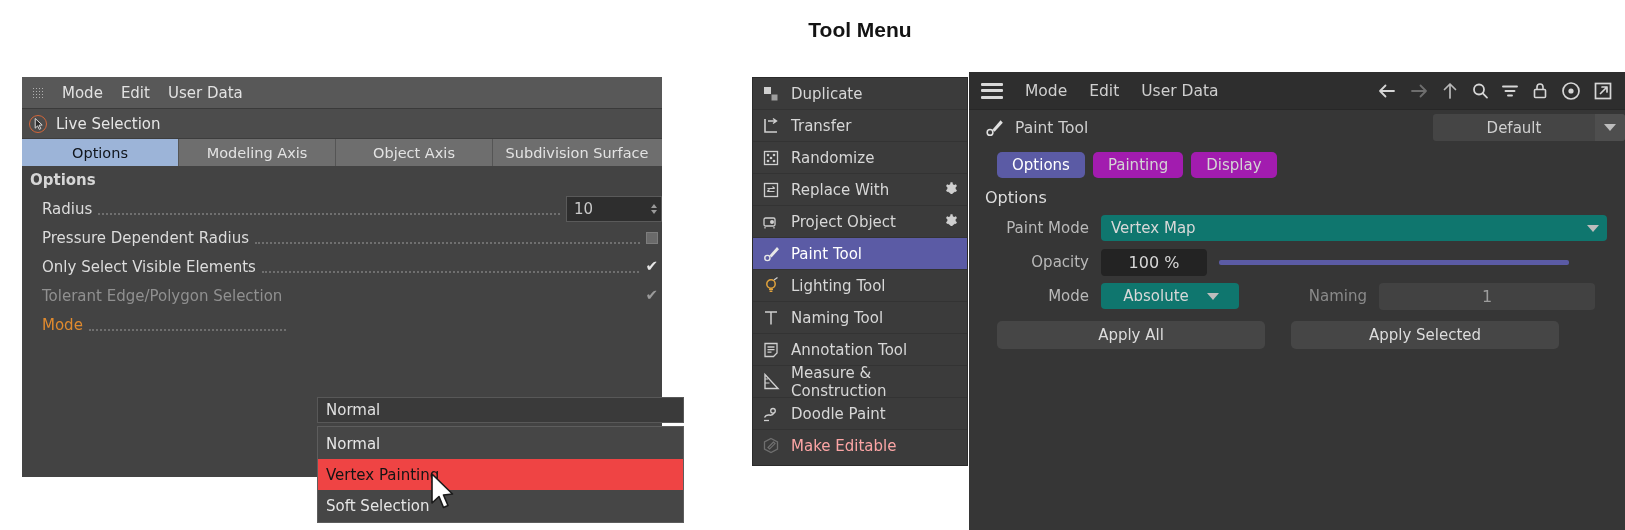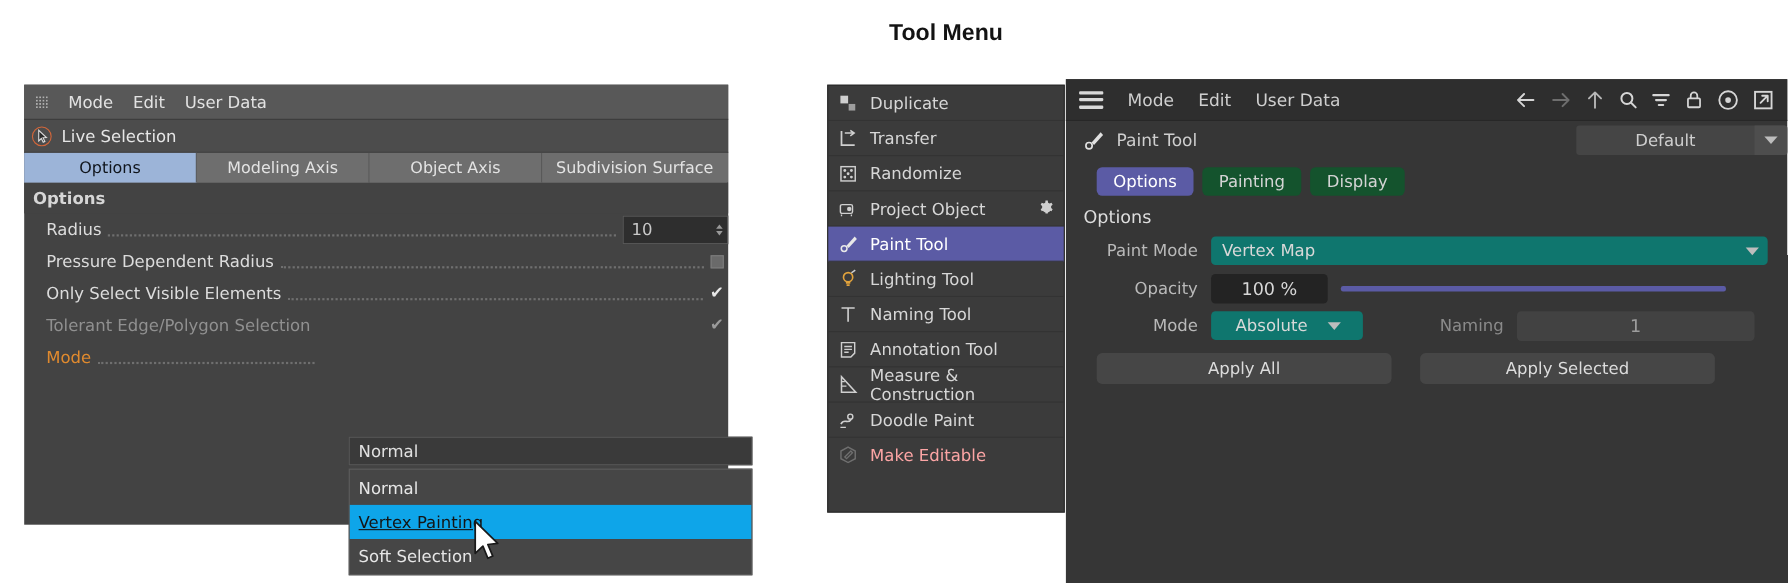--- a/index.html
+++ b/index.html
@@ -107,21 +107,21 @@
   
   .dropdown {
     position: absolute; left: 295px; top: 349px; width: 367px;
     background: #464646; border: 1px solid #5d5d5d;
     padding: 1px 0;
   }
   .dd-item {
     height: 31px; display: flex; align-items: center; padding-left: 8px;
     font-size: 15px; color: #e6e6e6;
   }
-  .dd-item.hl { background: #0ea5e9; color: #141414; text-decoration: underline; }
+  .dd-item.hl { background: #ef4444; color: #141414; }
 
   .cursor-arrow { position: absolute; left: 408px; top: 396px; width: 26px; height: 38px; }
 
   
   .tm-title {
     position: absolute; left: 752px; top: 18px; width: 216px;
     text-align: center; font-size: 21px; font-weight: bold; color: #131313;
     font-family: "Liberation Sans", sans-serif;
   }
   .tool-menu {
@@ -167,21 +167,21 @@
   .preset .pv { flex: 1 1 auto; text-align: center; font-size: 15px; color: #cfcfcf; }
   .preset .pb {
     width: 30px; height: 27px; background: #4e4e4e; border-radius: 0 3px 3px 0;
     display: flex; align-items: center; justify-content: center;
   }
   .caret { width:0;height:0;border-left:6px solid transparent;border-right:6px solid transparent;border-top:7px solid #bdbdbd; }
 
   .rp-tabs { display: flex; gap: 8px; padding: 6px 0 6px 28px; }
   .rp-tab {
     height: 26px; padding: 0 15px; border-radius: 5px;
-    background: #14532d; color: #d4d4d4; font-size: 15px;
+    background: #a21caf; color: #d4d4d4; font-size: 15px;
     display: flex; align-items: center;
   }
   .rp-tab.active { background: #5b5ba5; color: #ffffff; }
 
   .rp-section {
     padding: 4px 0 6px 16px; font-size: 16px; color: #dedede;
   }
   .rp-row { display: flex; align-items: center; height: 30px; margin-bottom: 4px; }
   .rp-lbl { width: 132px; text-align: right; padding-right: 12px; font-size: 15px; color: #b9b9b9; }
   .rp-lbl.dim { color: #8a8a8a; }
@@ -328,20 +328,31 @@
         <rect x="3.5" y="3.5" width="13" height="13" fill="none" stroke="#cfcfcf" stroke-width="1.3"></rect>
         <circle cx="7" cy="7" r="1.3" fill="#cfcfcf"></circle>
           <circle cx="13" cy="7" r="1.3" fill="#cfcfcf"></circle>
         <circle cx="10" cy="10" r="1.3" fill="#cfcfcf"></circle>
         <circle cx="7" cy="13" r="1.3" fill="#cfcfcf"></circle>
           <circle cx="13" cy="13" r="1.3" fill="#cfcfcf"></circle>
       </svg>
       <span>Randomize</span>
     </div>
 
+    <div class="tm-item">
+      <svg class="tm-ico" viewBox="0 0 20 20">
+        <rect x="3.5" y="3.5" width="13" height="13" fill="none" stroke="#cfcfcf" stroke-width="1.3"></rect>
+        <path d="M6.5 8.5 L13.5 8.5 M11.5 6.5 L13.8 8.5 M13.5 11.5 L6.5 11.5 M8.5 9.5 L6.2 11.5" fill="none" stroke="#cfcfcf" stroke-width="1.2"></path>
+      </svg>
+      <span>Replace With</span>
+      <svg class="tm-gear" viewBox="0 0 20 20">
+        <path d="M10 5.6a4.4 4.4 0 100 8.8 4.4 4.4 0 000-8.8zm0 2.6a1.8 1.8 0 110 3.6 1.8 1.8 0 010-3.6z" fill="#cfcfcf"></path>
+        <path d="M8.8 1.6h2.4l.35 2.2 1.6.95 2.05-.85 1.2 2.1-1.6 1.5v1.9l1.6 1.5-1.2 2.1-2.05-.85-1.6.95-.35 2.2H8.8l-.35-2.2-1.6-.95-2.05.85-1.2-2.1 1.6-1.5v-1.9l-1.6-1.5 1.2-2.1 2.05.85 1.6-.95z" fill="#cfcfcf"></path>
+      </svg>
+    </div>
 
     <div class="tm-item">
       <svg class="tm-ico" viewBox="0 0 20 20">
         <rect x="3" y="6" width="11" height="8" rx="1.5" fill="none" stroke="#cfcfcf" stroke-width="1.3"></rect>
         <circle cx="11" cy="10" r="2" fill="#cfcfcf"></circle>
         <path d="M4 15 L4 16.5 M13 15 L13 16.5" stroke="#cfcfcf" stroke-width="1.2"></path>
       </svg>
       <span>Project Object</span>
       <svg class="tm-gear" viewBox="0 0 20 20">
         <path d="M10 5.6a4.4 4.4 0 100 8.8 4.4 4.4 0 000-8.8zm0 2.6a1.8 1.8 0 110 3.6 1.8 1.8 0 010-3.6z" fill="#cfcfcf"></path>

